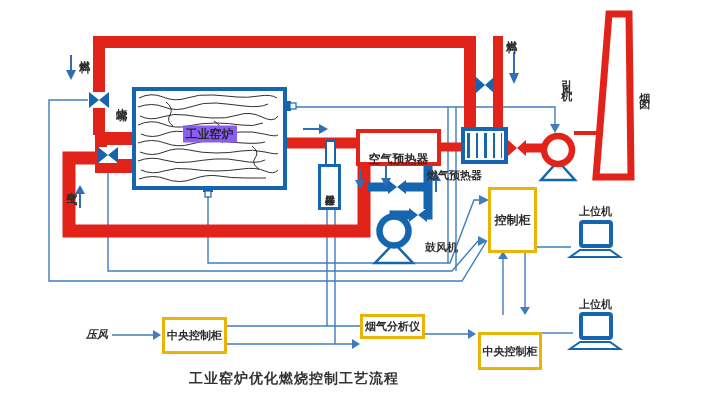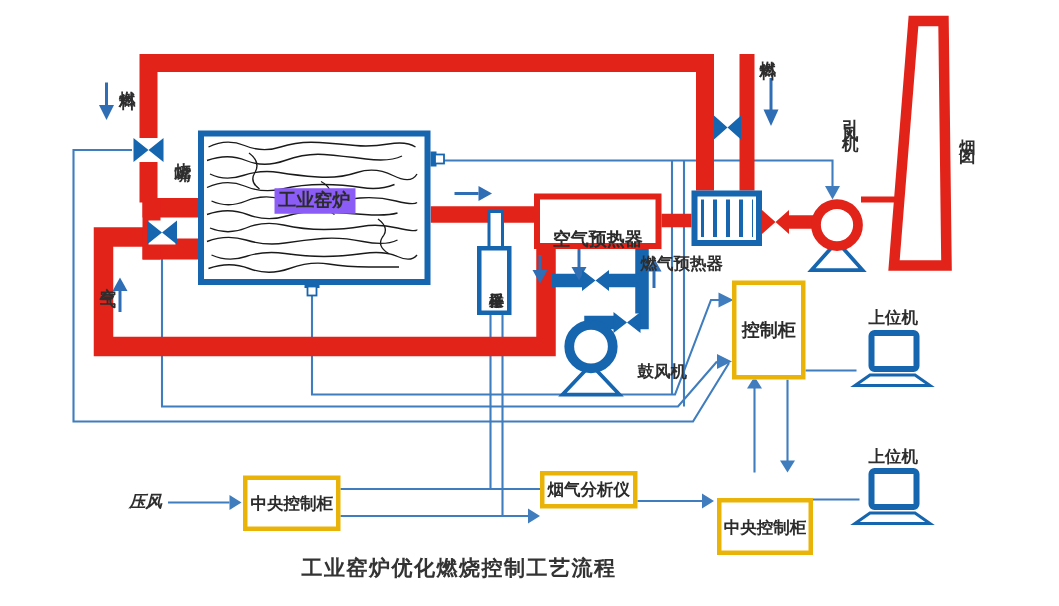--- a/index.html
+++ b/index.html
@@ -12,21 +12,21 @@
   .blue-border{border:4px solid #1565af;}
   .thick-blue{border:3px solid #eab308;justify-content:center;}
   .red-border{border:4px solid #e2231a;}
   .freelabel{position:absolute;z-index:3;font-weight:bold;color:#2e2e2e;line-height:1.25;}
   .vtext{writing-mode:vertical-rl;text-orientation:upright;letter-spacing:2px;}
   #furnace{z-index:2;}
   #furnace .flames{position:absolute;left:0;top:0;}
   #furnace .lbl{position:absolute;left:50%;top:45%;transform:translate(-50%,-50%);
        background:#8b5cf6;padding:0 3px;white-space:nowrap;font-size:12px;text-align:right;}
   #title{position:absolute;left:0;top:370px;width:588px;text-align:center;
-       font-size:14px;font-weight:bold;color:#333;letter-spacing:1px;z-index:3;padding-left:12px;}
+       font-size:14px;font-weight:bold;color:#333;letter-spacing:1px;z-index:3;}
   #gas-preheater .stripes{position:absolute;left:2px;top:2px;right:2px;bottom:2px;
        background:repeating-linear-gradient(to right,#1565af 0 2.5px,#fff 2.5px 8.5px);}
 </style>
 </head>
 <body>
 
 <div id="canvas">
 
   <svg id="shapes" width="706" height="404" viewBox="0 0 706 404">
 

